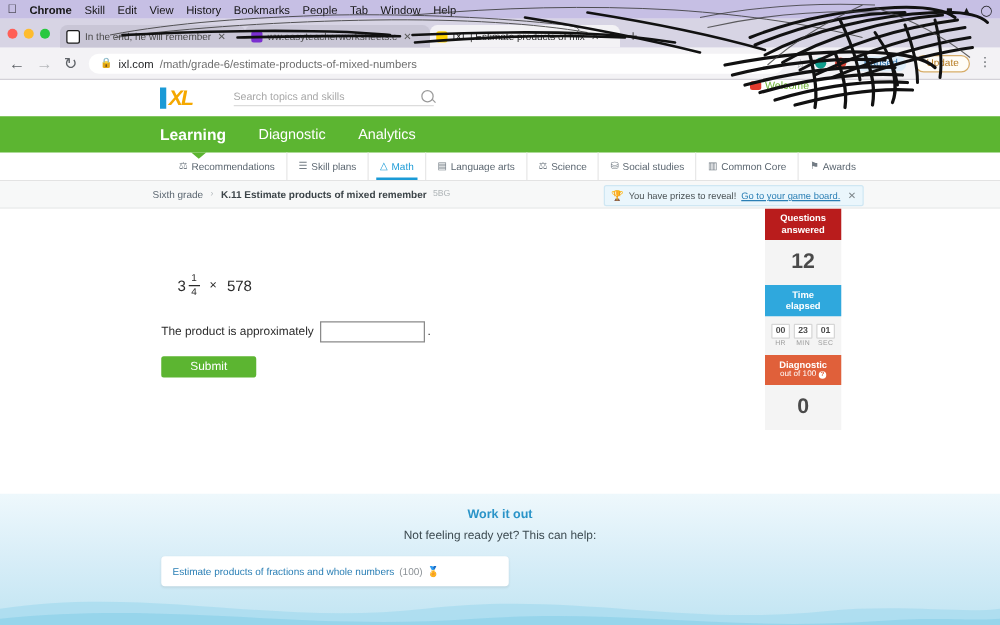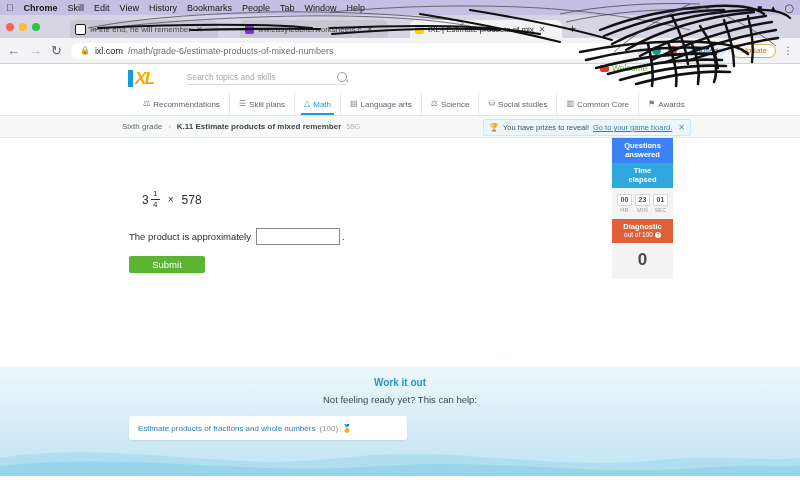--- a/index.html
+++ b/index.html
@@ -26,21 +26,20 @@
     height:23px;background:#d7d4e4;display:flex;align-items:flex-end;
     padding-left:6px;position:relative;
   }
   .lights{display:flex;gap:5px;align-items:center;padding-bottom:7px;padding-right:8px;}
   .lights i{width:8px;height:8px;border-radius:50%;display:block;}
   .l-red{background:#ff5f57;}.l-yel{background:#febc2e;}.l-grn{background:#28c840;}
   .tab{
     height:18px;border-radius:6px 6px 0 0;display:flex;align-items:center;
     gap:4px;padding:0 5px;font-size:8px;color:#4a4a4a;max-width:150px;
     background:#c9c6d6;
-    margin-left:22px;
   }
   .tab.active{background:#f3f2f5;color:#2b2b2b;}
   .tab .favicon{width:9px;height:9px;border-radius:2px;flex:0 0 auto;display:block;}
   .fav-1{background:#ffffff;border:1.4px solid #1a1a1a;}
   .fav-2{background:#7b2fd0;}
   .fav-3{background:#ffd100;}
   .tab .ttl{white-space:nowrap;overflow:hidden;text-overflow:ellipsis;}
   .tab .xc{font-size:8px;color:#5a5a5a;margin-left:1px;}
   .newtab{font-size:12px;color:#4a4a4a;padding:0 7px 2px 7px;}
 
@@ -149,21 +148,21 @@
   .ansbox{width:78px;height:13px;border:1px solid #8a8a8a;background:#fff;margin:0 2px 0 5px;display:block;}
   .submitbtn{
     position:absolute;left:129px;top:118px;width:76px;height:17px;background:#5cb531;
     color:#fff;font-size:9.5px;display:flex;align-items:center;justify-content:center;
     border-radius:2px;
   }
 
   
   .stats{position:absolute;left:612px;top:0px;width:61px;background:#f4f4f4;}
   .st-h{font-size:7.5px;font-weight:bold;color:#fff;text-align:center;padding:3px 2px;line-height:1.25;}
-  .st-h.green{background:#3b82f6;}
+  .st-h.green{background:#b91c1c;}
   .st-h.blue{background:#2fa8dd;}
   .st-h.orange{background:#e0603a;}
   .st-v{font-size:17px;font-weight:bold;color:#4a4a4a;text-align:center;padding:7px 0 9px;}
   .clock{display:flex;justify-content:center;gap:3px;padding:6px 0 2px;}
   .clk{width:15px;text-align:center;}
   .clk .n{border:1px solid #d6d6d6;background:#fff;font-size:7px;font-weight:bold;color:#4a4a4a;padding:1.5px 0;border-radius:1px;}
   .clk .u{font-size:5.5px;color:#9b9b9b;margin-top:1.5px;letter-spacing:.3px;}
   .st-h.orange .sub{font-weight:normal;font-size:6.5px;display:flex;align-items:center;justify-content:center;gap:2px;}
   .qmark{display:inline-block;width:6px;height:6px;border-radius:50%;background:#fff;color:#e0603a;font-size:5px;line-height:6px;text-align:center;font-weight:bold;}
   .clockpad{padding-bottom:6px;}
@@ -264,20 +263,26 @@
     <div class="searchwrap">
       <span class="ph">Search topics and skills</span>
       <span class="mag"></span>
     </div>
   </div>
   <div class="welcome">
     <span class="dot"></span>
     <span>Welcome</span>
   </div>
 
+  <div class="greennav">
+    <a href="#" class="act">Learning</a>
+    <a href="#">Diagnostic</a>
+    <a href="#">Analytics</a>
+    <span class="navarrow"></span>
+  </div>
 
   <div class="subnav">
     <div class="subitem">
       <span class="sicon">⚖</span>
       <span>Recommendations</span>
     </div>
     <div class="subitem">
       <span class="sicon">☰</span>
       <span>Skill plans</span>
     </div>
@@ -343,20 +348,21 @@
       <span>.</span>
     </div>
 
     <div class="submitbtn">Submit</div>
 
     <div class="stats">
       <div class="st-h green">
         <div>Questions</div>
         <div>answered</div>
       </div>
+      <div class="st-v">12</div>
 
       <div class="st-h blue">
         <div>Time</div>
         <div>elapsed</div>
       </div>
       <div class="clock clockpad">
         <div class="clk">
           <div class="n">00</div>
           <div class="u">HR</div>
         </div>

